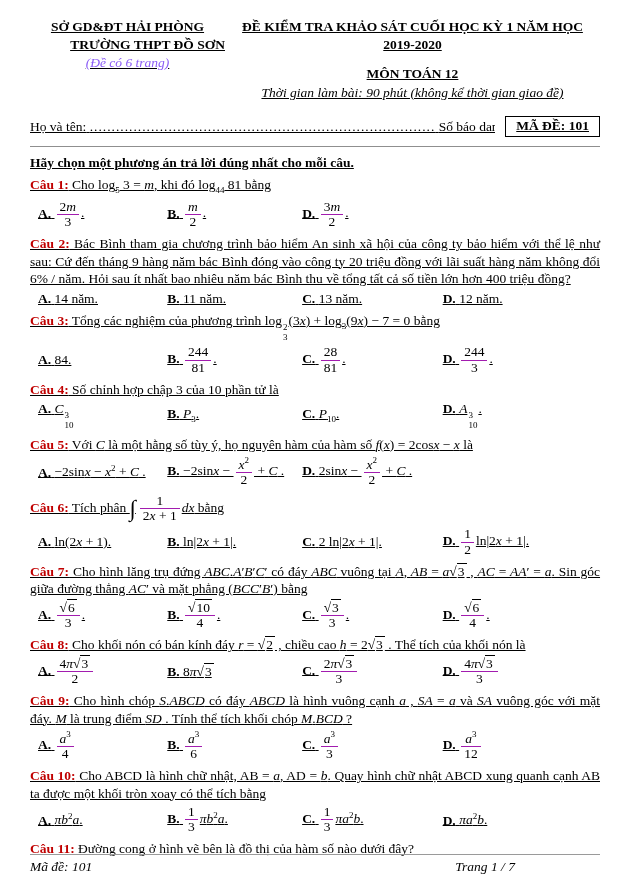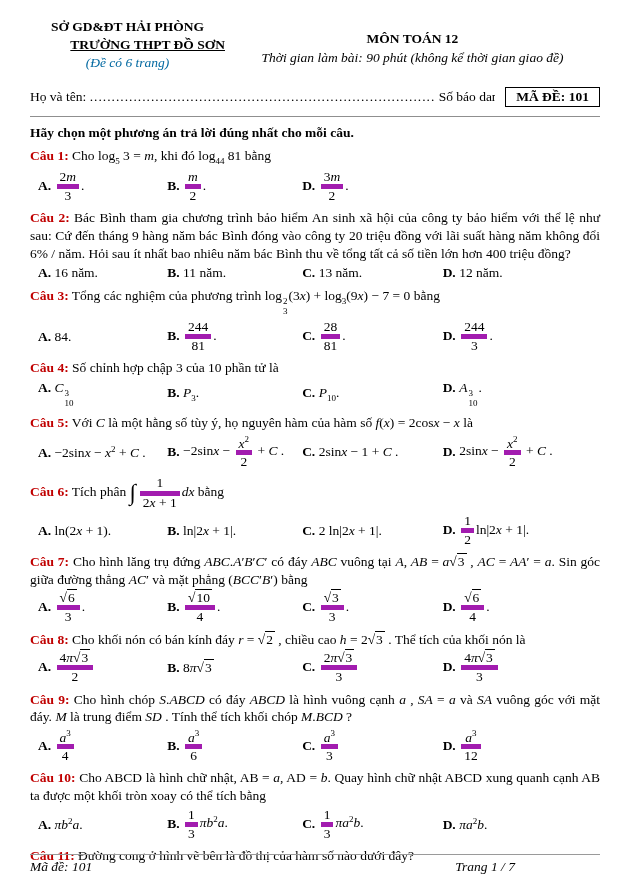--- a/index.html
+++ b/index.html
@@ -1,28 +1,28 @@
 <!DOCTYPE html>
 <html lang="vi"><head>
 <meta charset="utf-8">
 <style>
   html,body{margin:0;padding:0;}
   body{
     width:628px;height:892px;background:#ffffff;color:#000;
     font-family:"Liberation Serif","DejaVu Serif",serif;
     font-size:13.5px;line-height:1.3;position:relative;overflow:hidden;
   }
-  .page{padding:18px 28px 0 30px;}
+  .page{padding:18px 28px 0 30px;text-decoration:underline;}
 
   
   .header{display:flex;}
   .h-left{width:195px;text-align:center;line-height:1.3;}
   .h-left .l1{font-weight:bold;}
   .h-left .l2{font-weight:bold;text-decoration:underline;text-align:right;}
-  .h-left .l3{color:#0369a1;font-style:italic;margin-top:1px;}
+  .h-left .l3{color:#8b5cf6;font-style:italic;margin-top:1px;}
   .h-right{flex:1;text-align:center;line-height:1.3;}
   .h-right .l1{font-weight:bold;}
   .h-right .l2{font-weight:bold;margin-top:12px;}
   .h-right .l3{font-style:italic;margin-top:1px;}
 
   
   .id-row{display:flex;align-items:center;margin-top:15px;}
   .id-text{flex:1;white-space:nowrap;overflow:hidden;}
   .dots{letter-spacing:1px;color:#000;}
   .code-box{border:1.6px solid #000;padding:0 10px 1px 10px;font-weight:bold;margin-left:10px;white-space:nowrap;}
@@ -33,21 +33,21 @@
 
   
   .question{margin-top:5px;}
   .qtext{margin:0;text-align:justify;}
   .qlabel{color:#c00000;font-weight:bold;}
   .opts{display:grid;grid-template-columns:23% 24% 25% 28%;padding-left:8px;align-items:center;margin-top:2px;}
   .olabel{font-weight:bold;}
 
   
   .frac{display:inline-block;vertical-align:middle;text-align:center;line-height:1.05;margin:1px 2px;}
-  .frac .num{display:block;border-bottom:5px solid #a21caf;padding:0 3px;}
+  .frac .num{display:block;border-bottom:1px solid #a21caf;padding:0 3px;}
   .frac .den{display:block;padding:0 3px;}
   .ss{display:inline-flex;flex-direction:column;font-size:9px;line-height:1.1;vertical-align:-0.5em;text-align:left;margin:0 1px;}
   .sqrt{white-space:nowrap;}
   .sqrt .rad{border-top:1px solid #000;padding:0 2px 0 1px;}
   .itg{font-size:23px;vertical-align:middle;line-height:0.85;margin-right:2px;}
   sub,sup{font-size:9px;}
 
   
   .footer{position:absolute;left:30px;right:28px;bottom:16px;}
   .footer-line{border-top:1px solid #9a9a9a;}
@@ -59,20 +59,21 @@
 
 <div class="page">
 
   <div class="header">
     <div class="h-left">
       <div class="l1">SỞ GD&amp;ĐT HẢI PHÒNG</div>
       <div class="l2">TRƯỜNG THPT ĐỒ SƠN</div>
       <div class="l3">(Đề có 6 trang)</div>
     </div>
     <div class="h-right">
+      <div class="l1">ĐỀ KIỂM TRA KHẢO SÁT CUỐI HỌC KỲ 1 NĂM HỌC 2019-2020</div>
       <div class="l2">MÔN TOÁN 12</div>
       <div class="l3">Thời gian làm bài: 90 phút (không kể thời gian giao đề)</div>
     </div>
   </div>
 
   <div class="id-row">
     <div class="id-text">
       <span>Họ và tên:</span>
       <span class="dots">...............................................................................</span>
       <span>Số báo danh:</span>
@@ -90,21 +91,21 @@
         <p class="qtext"><b class="qlabel">Câu 1:</b> Cho log<sub>5</sub> 3 = <i>m</i>,  khi đó  log<sub>44</sub> 81  bằng</p>
         <div class="opts">
           <div class="opt"><b class="olabel">A.</b> <span><span class="frac"><span class="num">2<i>m</i></span><span class="den">3</span></span>.</span></div>
           <div class="opt"><b class="olabel">B.</b> <span><span class="frac"><span class="num"><i>m</i></span><span class="den">2</span></span>.</span></div>
           <div class="opt"><b class="olabel">D.</b> <span><span class="frac"><span class="num">3<i>m</i></span><span class="den">2</span></span>.</span></div>
         </div>
       </div>
       <div class="question">
         <p class="qtext"><b class="qlabel">Câu 2:</b> Bác Bình tham gia chương trình bảo hiểm An sinh xã hội của công ty bảo hiểm với thể lệ như sau: Cứ đến tháng 9 hàng năm bác Bình đóng vào công ty 20 triệu đồng với lãi suất hàng năm không đổi 6% / năm. Hỏi sau ít nhất bao nhiêu năm bác Bình thu về tổng tất cả số tiền lớn hơn 400 triệu đồng?</p>
         <div class="opts">
-          <div class="opt"><b class="olabel">A.</b> <span>16 năm.</span></div>
+          <div class="opt"><b class="olabel">A.</b> <span>14 năm.</span></div>
           <div class="opt"><b class="olabel">B.</b> <span>11 năm.</span></div>
           <div class="opt"><b class="olabel">C.</b> <span>13 năm.</span></div>
           <div class="opt"><b class="olabel">D.</b> <span>12 năm.</span></div>
         </div>
       </div>
       <div class="question">
         <p class="qtext"><b class="qlabel">Câu 3:</b> Tổng các nghiệm của phương trình  log<span class="ss">
             <span>2</span>
             <span>3</span>
           </span>(3<i>x</i>) + log<sub>3</sub>(9<i>x</i>) − 7 = 0  bằng</p>
@@ -128,21 +129,20 @@
                 <span>3</span>
                 <span>10</span>
               </span>.</span></div>
         </div>
       </div>
       <div class="question">
         <p class="qtext"><b class="qlabel">Câu 5:</b> Với <i>C</i> là một hằng số tùy ý, họ nguyên hàm của hàm số  <i>f</i>(<i>x</i>) = 2cos<i>x</i> − <i>x</i>  là</p>
         <div class="opts">
           <div class="opt"><b class="olabel">A.</b> <span>−2sin<i>x</i> − <i>x</i><sup>2</sup> + <i>C</i> .</span></div>
           <div class="opt"><b class="olabel">B.</b> <span>−2sin<i>x</i> − <span class="frac"><span class="num"><i>x</i><sup>2</sup></span><span class="den">2</span></span> + <i>C</i> .</span></div>
-          <div class="opt"><b class="olabel">C.</b> <span>2sin<i>x</i> − 1 + <i>C</i> .</span></div>
           <div class="opt"><b class="olabel">D.</b> <span>2sin<i>x</i> − <span class="frac"><span class="num"><i>x</i><sup>2</sup></span><span class="den">2</span></span> + <i>C</i> .</span></div>
         </div>
       </div>
       <div class="question">
         <p class="qtext"><b class="qlabel">Câu 6:</b> Tích phân  <span class="itg">∫</span><span class="frac"><span class="num">1</span><span class="den">2<i>x</i> + 1</span></span><i>dx</i>  bằng</p>
         <div class="opts">
           <div class="opt"><b class="olabel">A.</b> <span>ln(2<i>x</i> + 1).</span></div>
           <div class="opt"><b class="olabel">B.</b> <span>ln|2<i>x</i> + 1|.</span></div>
           <div class="opt"><b class="olabel">C.</b> <span>2 ln|2<i>x</i> + 1|.</span></div>
           <div class="opt"><b class="olabel">D.</b> <span><span class="frac"><span class="num">1</span><span class="den">2</span></span>ln|2<i>x</i> + 1|.</span></div>

